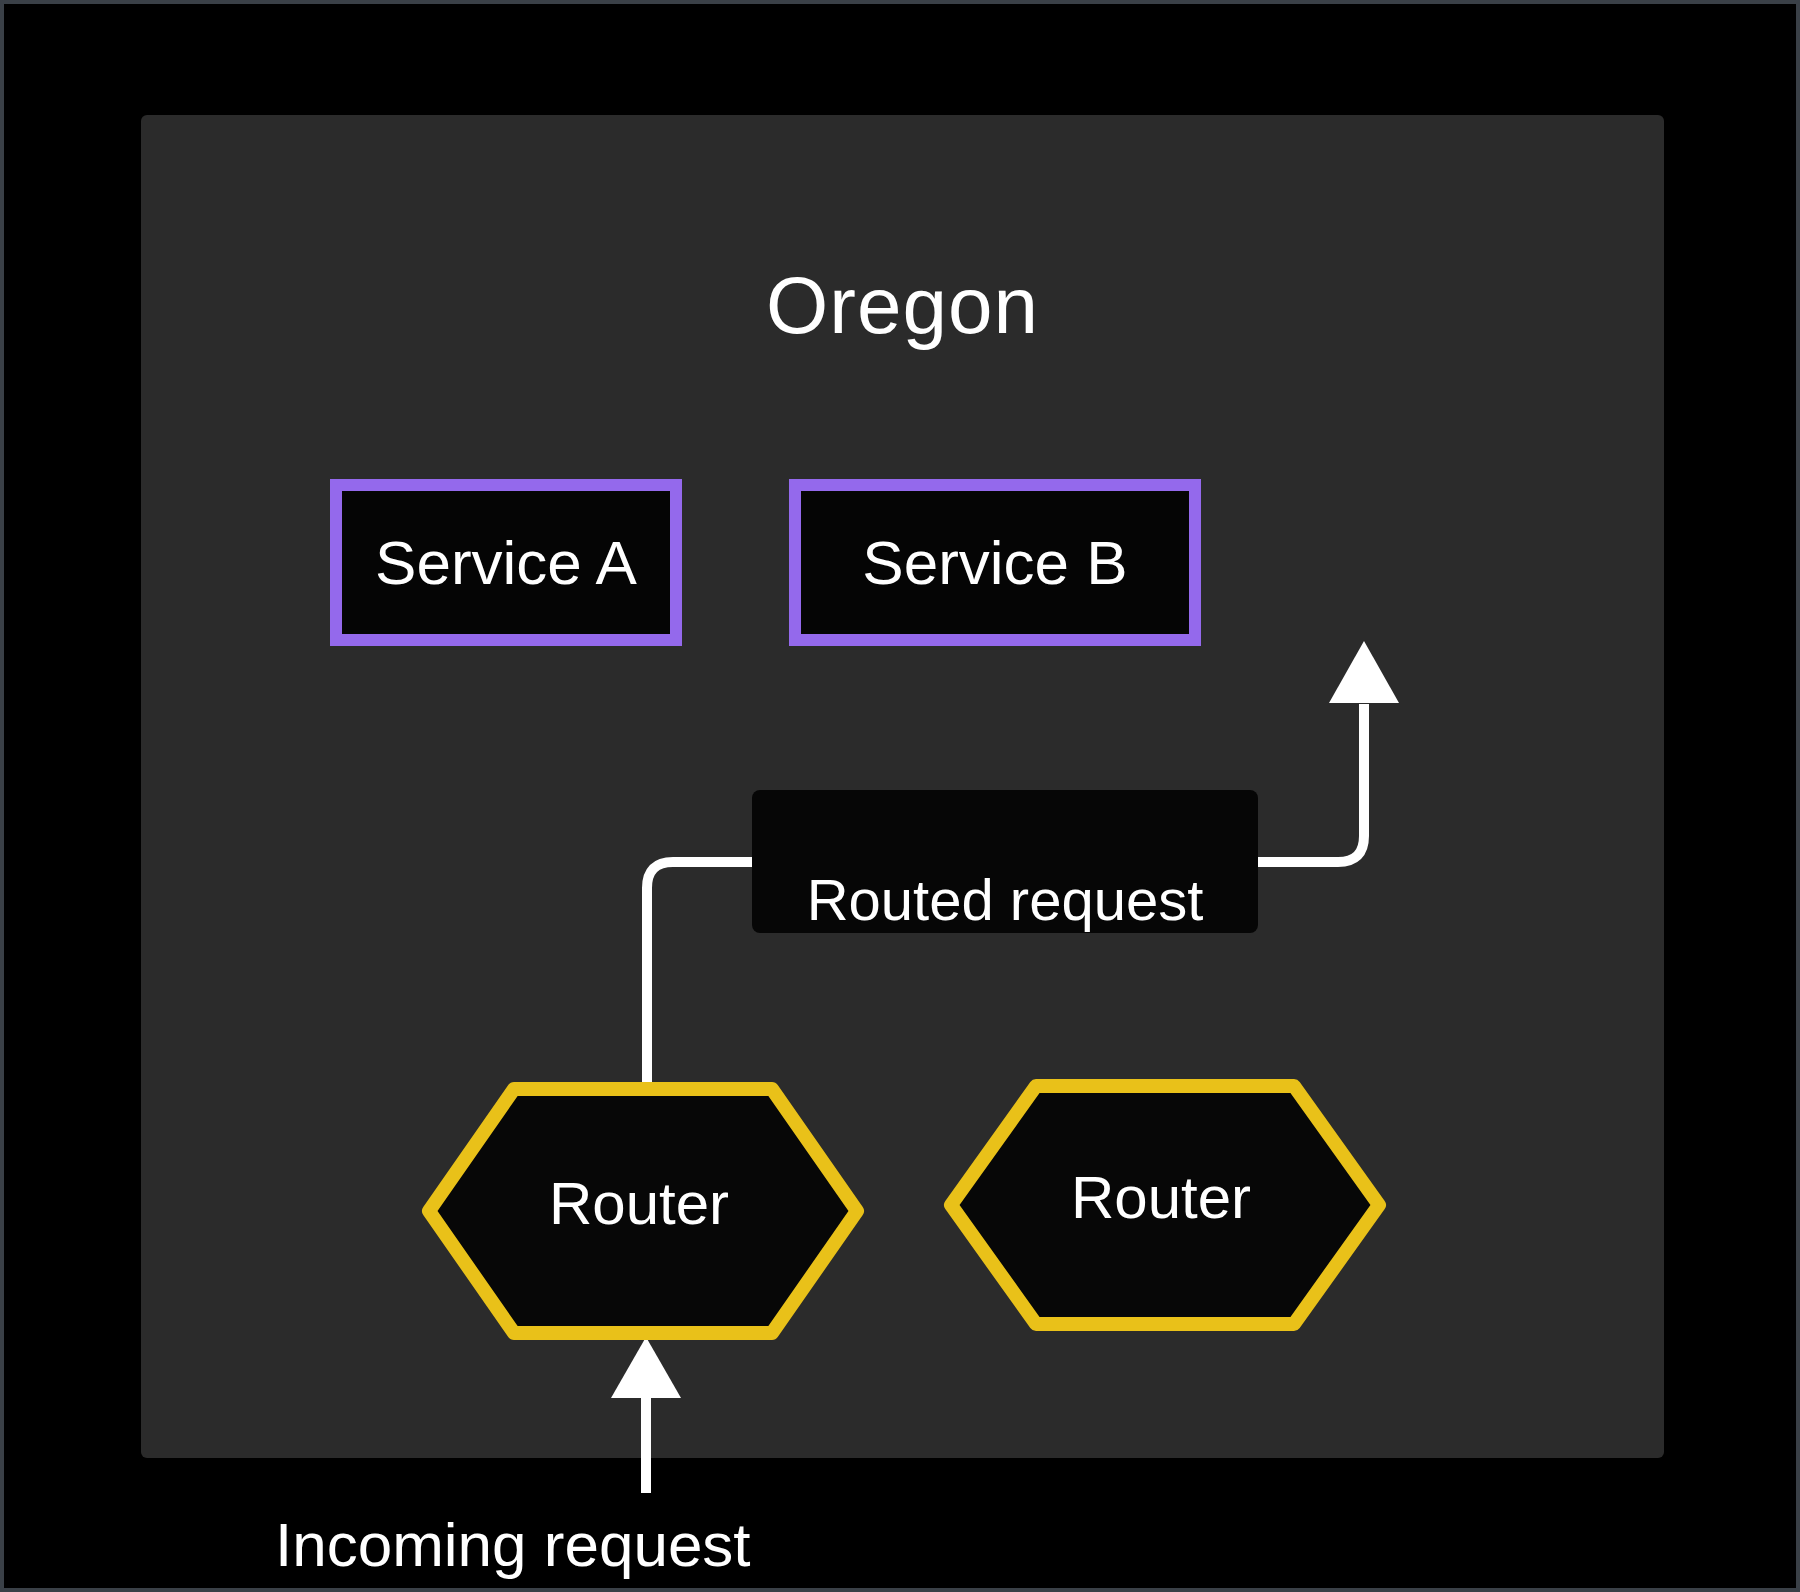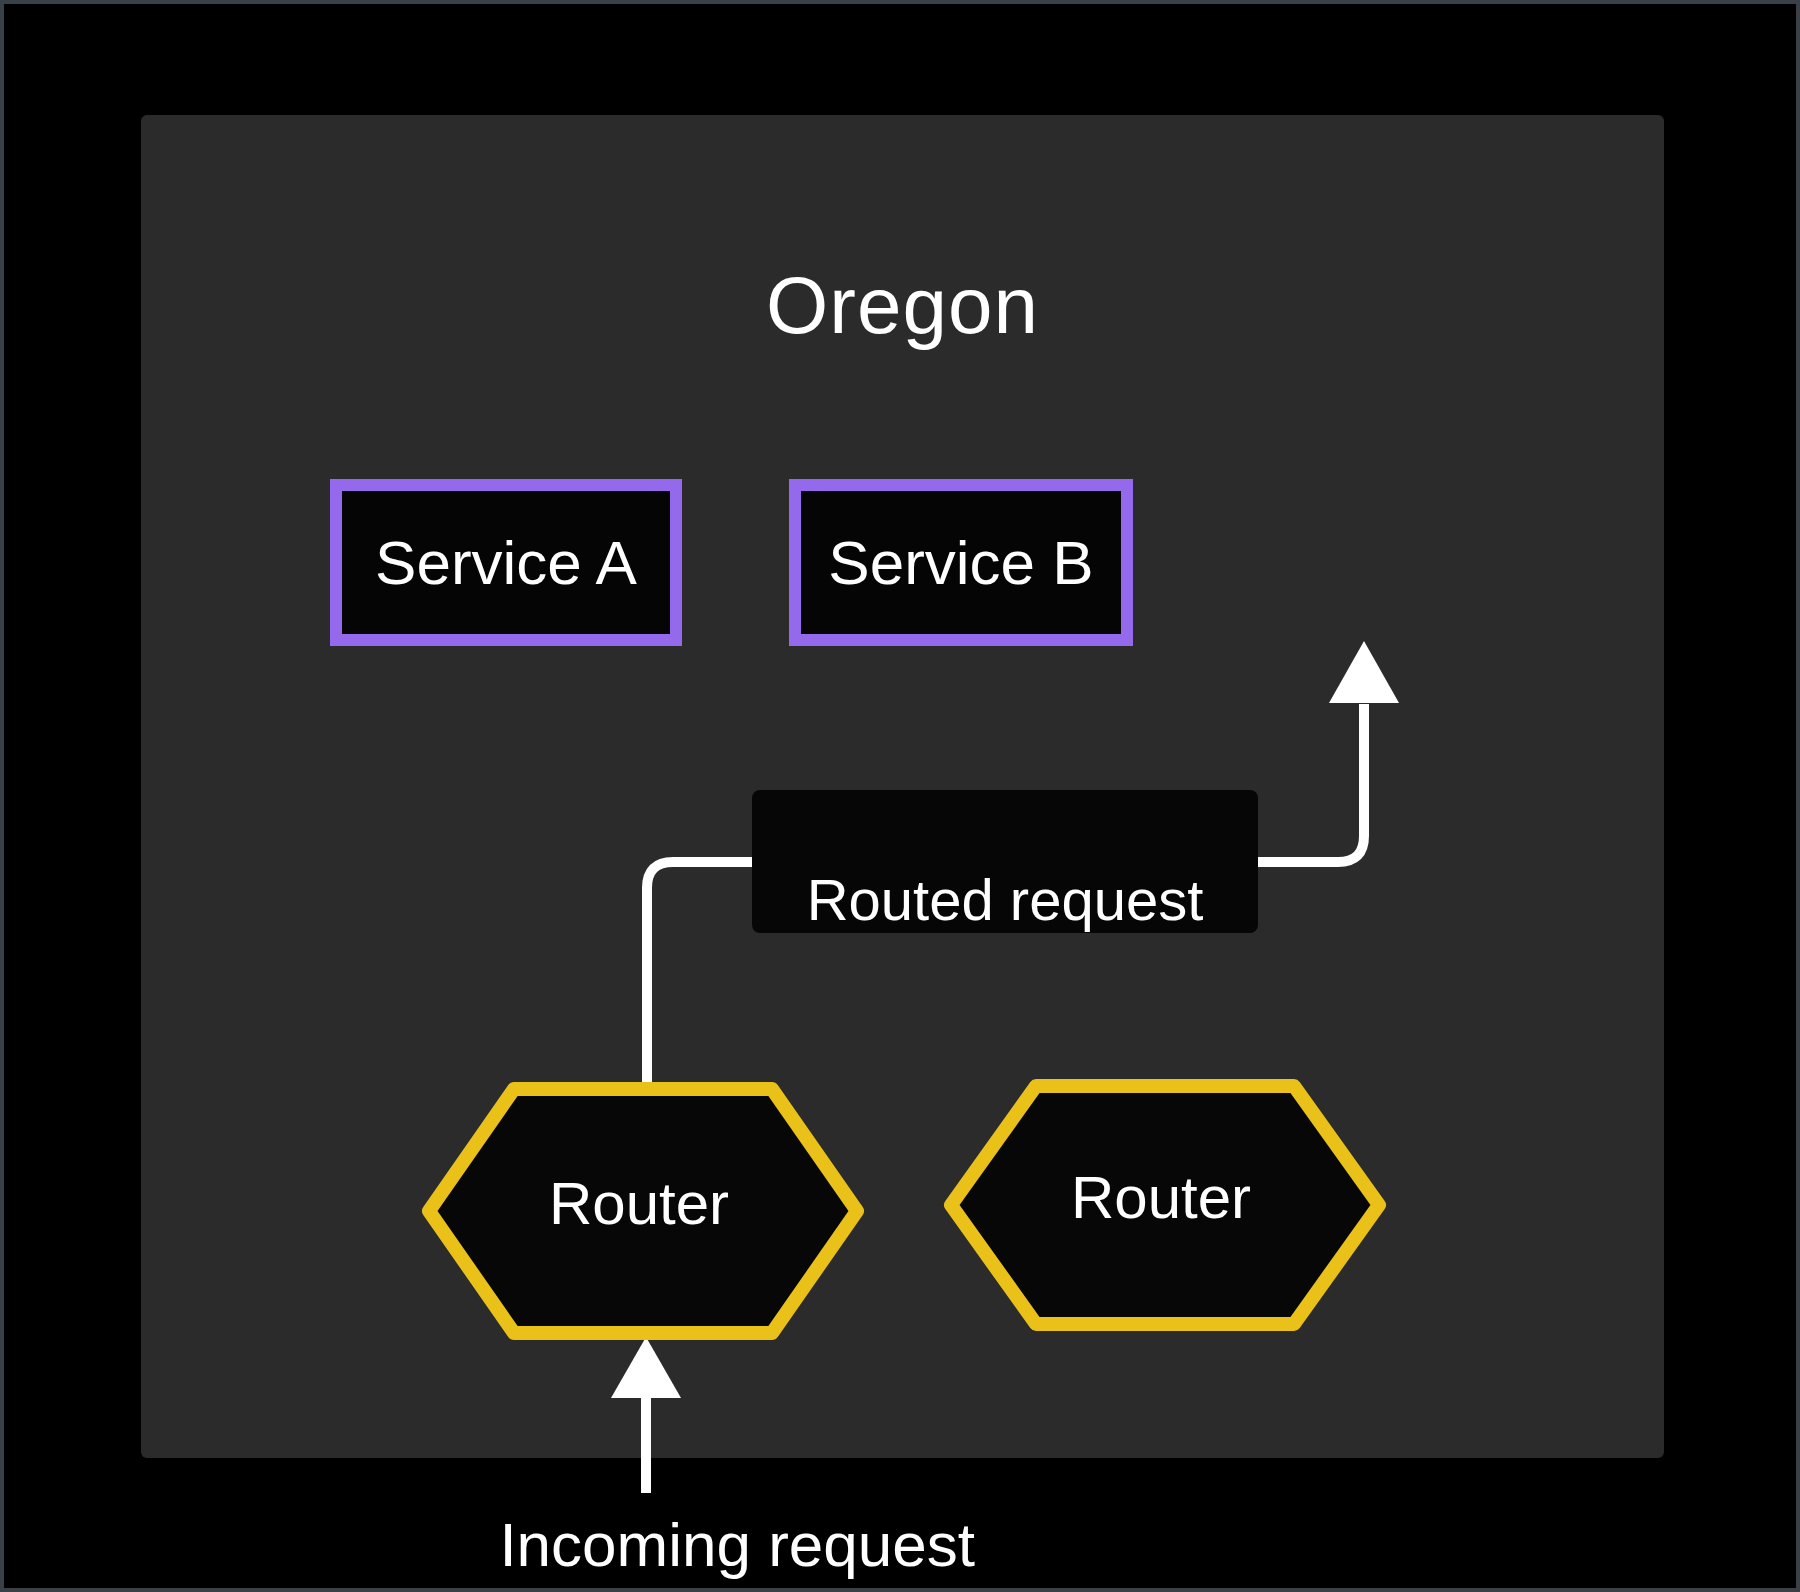--- a/index.html
+++ b/index.html
@@ -39,21 +39,21 @@
     background: var(--service-fill, #050505);
     border: 12px solid var(--service-border, #9469ec);
     display: flex;
     align-items: center;
     justify-content: center;
     font-size: 62px;
     white-space: nowrap;
     margin-left: 32px;
   }
   .service.a { left: 294px; width: 352px; }
-  .service.b { left: 753px; width: 344px; }
+  .service.b { left: 753px; width: 412px; }
   .service.c { left: 1211px; width: 331px; }
   .overlay {
     position: absolute;
     left: 0; top: 0;
     width: 1800px; height: 1592px;
   }
   .connector-line {
     fill: none;
     stroke: var(--connector, #fff);
     stroke-width: 10;
@@ -85,21 +85,21 @@
     justify-content: center;
     font-size: 60px;
     white-space: nowrap;
   }
   .router-label.left  { left: 435px; top: 1172px; }
   .router-label.right { left: 957px; top: 1166px; }
   .incoming-label {
     position: absolute;
     left: 271px; top: 1510px;
     width: 700px;
-    text-align: right;
+    text-align: left;
     font-size: 62px;
     line-height: 1;
     white-space: nowrap;
   }
 </style>
 </head>
 <body>
 
 <div class="stage">
 

